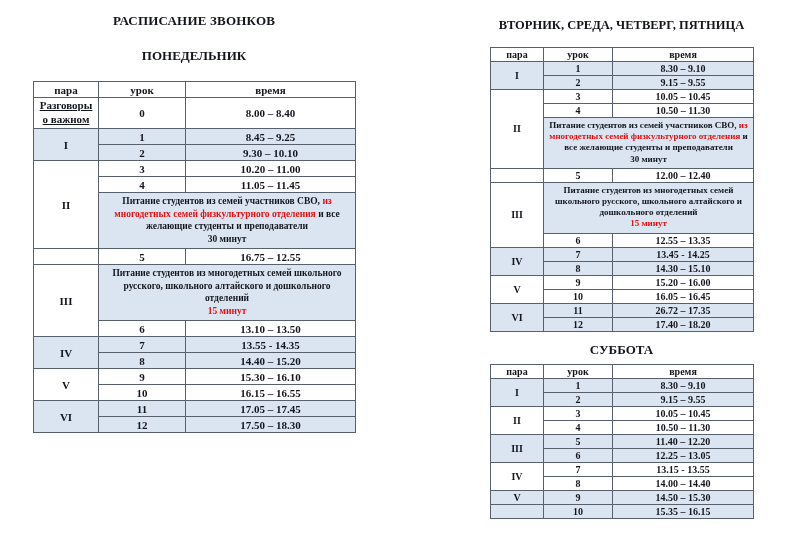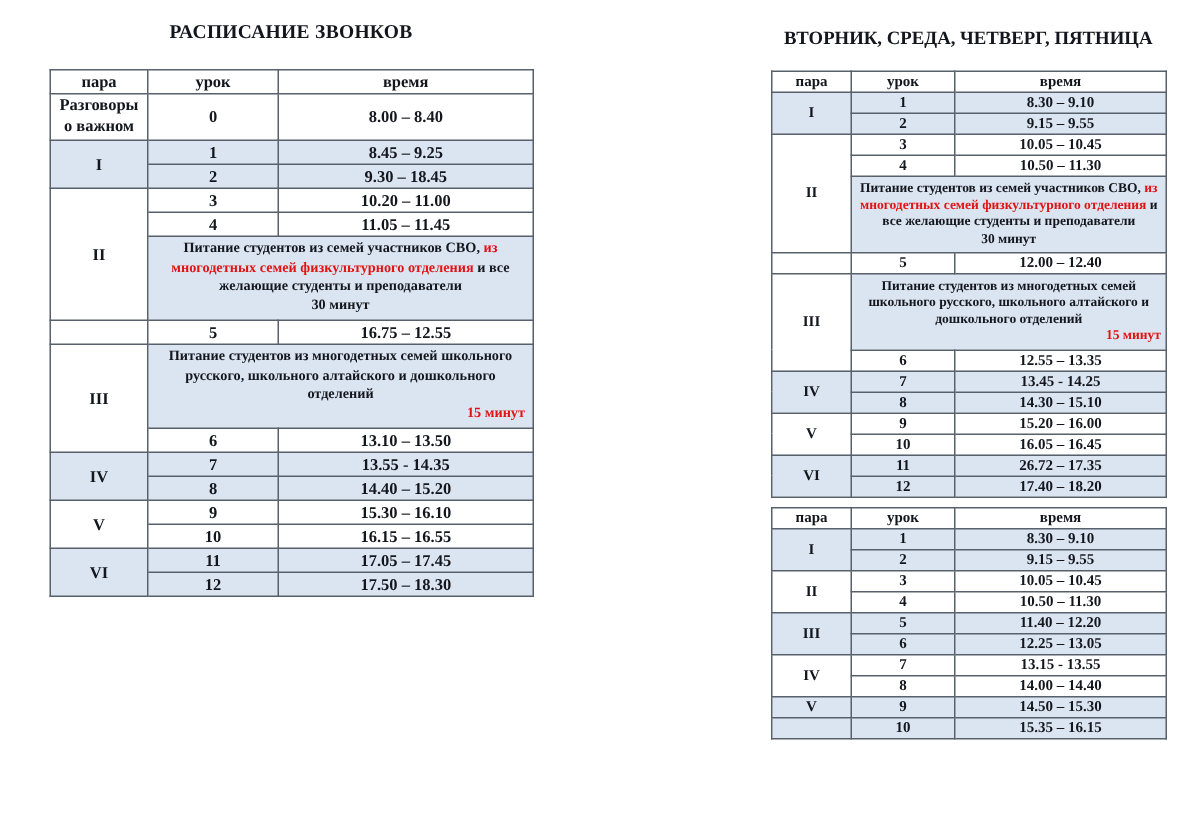--- a/index.html
+++ b/index.html
@@ -13,21 +13,21 @@
   body {
     width: 800px; height: 546px;
     background: #ffffff;
     position: relative;
     font-family: "Liberation Serif", "DejaVu Serif", serif;
     font-weight: bold;
     color: var(--text);
     overflow: hidden;
   }
   .col-left  { position: absolute; left: 33px;  top: 0; width: 322px; }
-  .col-right { position: absolute; left: 490px; top: 0; width: 263px; margin-left: 24px; }
+  .col-right { position: absolute; left: 490px; top: 0; width: 263px; }
 
   .main-title {
     margin: 13px 0 5px; font-size: 13px; text-align: center;
     letter-spacing: 0.2px; white-space: nowrap;
   }
   .day-title { margin: 19px 0 0; font-size: 13px; text-align: center; }
   .weekdays-title {
     margin: 18px 0 0; font-size: 12.5px; text-align: center; white-space: nowrap;
   }
   .saturday-title { margin: 10px 0 0; font-size: 13px; text-align: center; }
@@ -35,44 +35,45 @@
   table {
     border-collapse: collapse; table-layout: fixed; width: 100%;
     color: var(--text);
   }
   th, td {
     border: 1px solid var(--border);
     text-align: center; vertical-align: middle;
     padding: 0; font-weight: bold;
   }
   .s { background: var(--shade); }
-  .red { color: var(--red); text-align: right; }
+  .red { color: var(--red); }
 
   
   .t-monday { margin-top: 17px; }
   .t-monday tr { height: 16px; }
   .t-monday th { height: 15px; font-size: 11px; }
   .t-monday td { font-size: 11px; }
   .t-monday tr.r0 { height: 31px; }
-  .pair0 { font-size: 10.5px; line-height: 1.25; padding: 0 2px; }
+  .pair0 { font-size: 10.5px; line-height: 1.25; padding: 0 2px; text-decoration: underline; }
   .t-monday .meal { font-size: 9.5px; line-height: 12.5px; padding: 2px 5px 3px; }
 
   
   .t-weekdays { margin-top: 14px; }
   .t-saturday { margin-top: 6px; }
   .t-right tr { height: 14px; }
   .t-right th { height: 13px; font-size: 10px; }
   .t-right td { font-size: 10px; }
   .t-right .meal { font-size: 9px; line-height: 11.2px; padding: 2px 3px 3px; }
 </style>
 </head>
 <body>
 
 <div class="col-left">
   <div class="main-title">РАСПИСАНИЕ ЗВОНКОВ</div>
+  <div class="day-title">ПОНЕДЕЛЬНИК</div>
 
   <table class="t-monday">
     <colgroup>
         <col style="width:65px">
         <col style="width:87px">
         <col style="width:170px">
       </colgroup>
     <tbody>
         <tr>
       <th>пара</th>
@@ -84,21 +85,21 @@
       <td>0</td>
       <td>8.00 – 8.40</td>
     </tr>
     <tr>
       <td class="s" rowspan="2">I</td>
       <td class="s">1</td>
       <td class="s">8.45 – 9.25</td>
     </tr>
     <tr>
       <td class="s">2</td>
-      <td class="s">9.30 – 18.45</td>
+      <td class="s">9.30 – 10.10</td>
     </tr>
     <tr>
       <td rowspan="3">II</td>
       <td>3</td>
       <td>10.20 – 11.00</td>
     </tr>
     <tr>
       <td>4</td>
       <td>11.05 – 11.45</td>
     </tr>
@@ -245,20 +246,21 @@
       <td class="s">11</td>
       <td class="s">26.72 – 17.35</td>
     </tr>
     <tr>
       <td class="s">12</td>
       <td class="s">17.40 – 18.20</td>
     </tr>
   </tbody>
     </table>
 
+  <div class="saturday-title">СУББОТА</div>
 
   <table class="t-right t-saturday">
     <colgroup>
         <col style="width:53px">
         <col style="width:69px">
         <col style="width:141px">
       </colgroup>
     <tbody>
         <tr>
       <th>пара</th>

